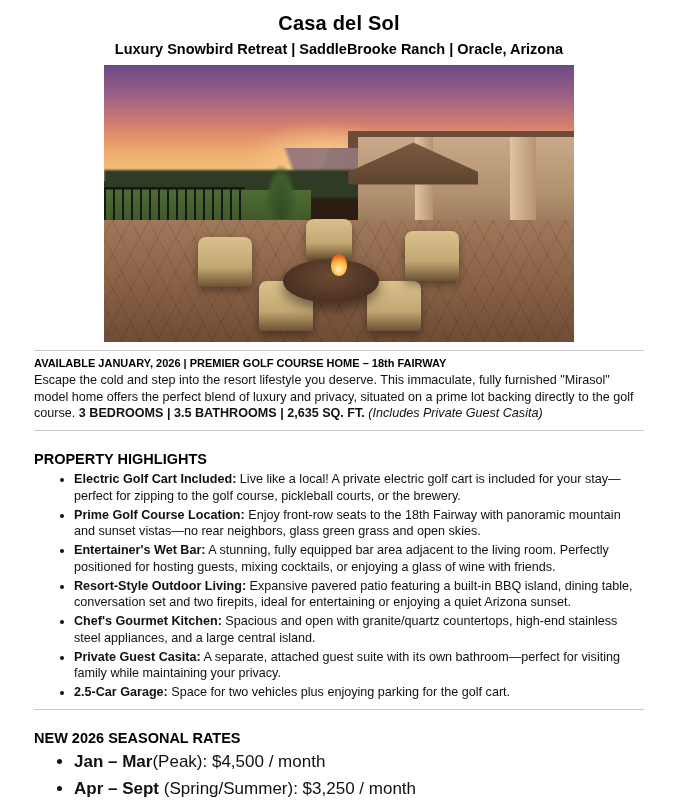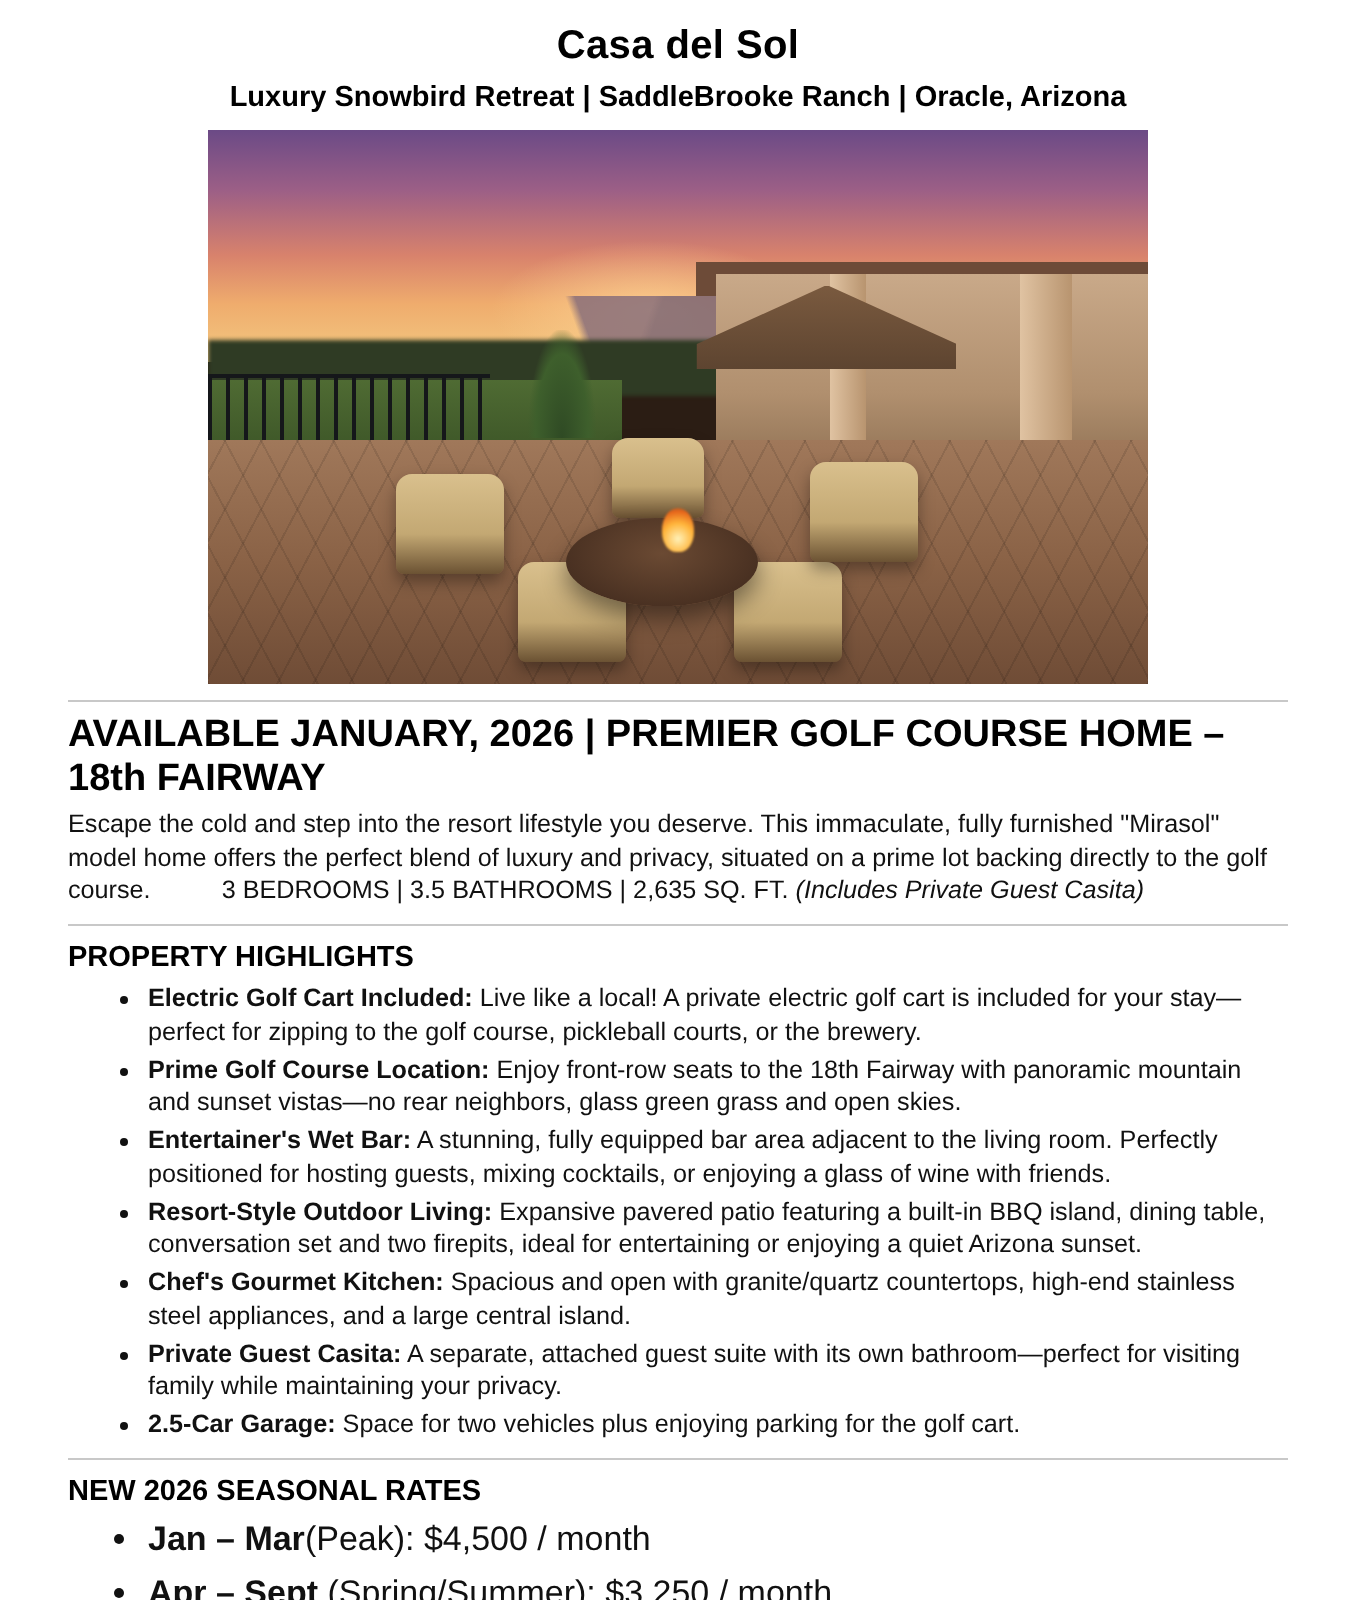--- a/index.html
+++ b/index.html
@@ -159,38 +159,37 @@
   }
 
   .rule {
     border: 0;
     border-top: 1px solid #c8c8c8;
     margin: 8px 0 6px 0;
   }
   h2.section {
     font-size: 14.5px;
     font-weight: bold;
-    margin: 8px 0 4px 0;
+    margin: 20px 0 4px 0;
     color: #000000;
   }
   .avail {
-    font-size: 19px;
+    font-size: 11px;
     font-weight: bold;
     margin: 2px 0 3px 0;
     color: #000000;
   }
   p.body {
     font-size: 12.6px;
     line-height: 1.33;
     margin: 0 0 2px 0;
     color: #111111;
   }
   .bedline {
-    font-weight: normal;
-    margin-left: 32px;
+    font-weight: bold;
   }
   .italic { font-style: italic; }
   ul.bullets {
     margin: 2px 0 2px 0;
     padding-left: 40px;
   }
   ul.bullets li {
     font-size: 12.6px;
     line-height: 1.33;
     margin-bottom: 2px;

